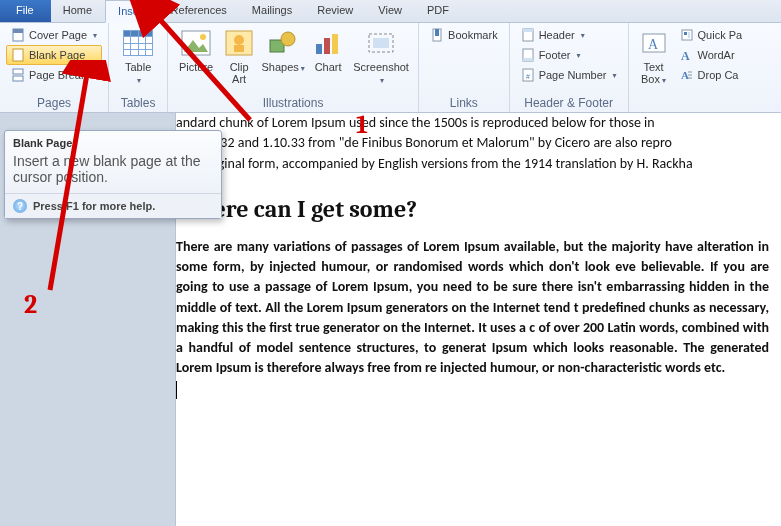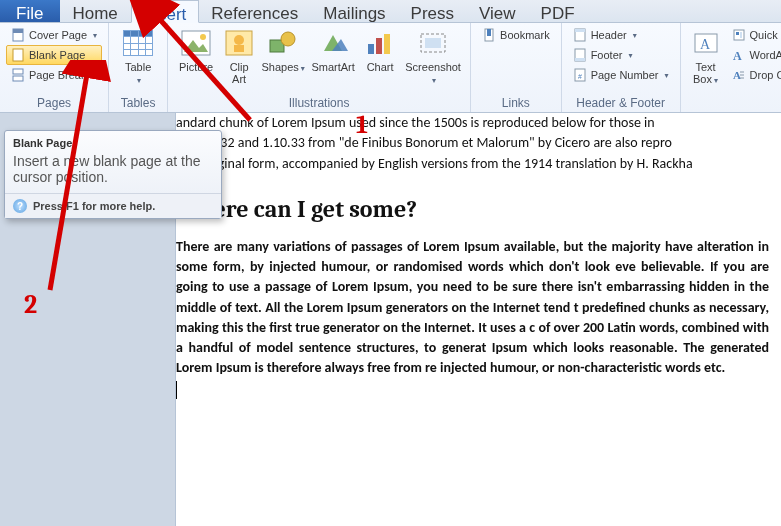--- a/index.html
+++ b/index.html
@@ -13,21 +13,21 @@
   position: relative;
 }
 .tabs {
   display: flex;
   background: linear-gradient(#e8edf5, #dce5f0);
   border-bottom: 1px solid #b6c4d6;
   height: 23px;
 }
 .tab {
   padding: 4px 12px 3px;
-  font-size: 17px;
+  font-size: 11px;
   color: #3b3b3b;
   cursor: pointer;
   border-right: 1px solid transparent;
 }
 .tab.file {
   background: linear-gradient(#3b78c8, #2a5dab);
   color: #fff;
   padding: 4px 16px;
 }
 .tab.active {
@@ -223,21 +223,21 @@
 </style>
 </head>
 <body>
 
 <div class="tabs">
   <div class="tab file">File</div>
   <div class="tab">Home</div>
   <div class="tab active">Insert</div>
   <div class="tab">References</div>
   <div class="tab">Mailings</div>
-  <div class="tab">Press</div>
+  <div class="tab">Review</div>
   <div class="tab">View</div>
   <div class="tab">PDF</div>
 </div>
 
 <div class="ribbon">
 
   <div class="group">
     <div class="group-body">
       <div class="vbtns">
         <div class="sbtn">
@@ -324,29 +324,20 @@
         <div class="lbl"><span>Clip</span><br><span>Art</span></div>
       </div>
       <div class="bigbtn" style="width:46px">
         <div class="big-icon">
           <svg width="30" height="26">
               <rect x="2" y="10" width="14" height="12" fill="#7eb36a" stroke="#4e7a3e"></rect>
               <circle cx="20" cy="9" r="7" fill="#e8c14a" stroke="#b8922a"></circle>
             </svg>
         </div>
         <div class="lbl"><span>Shapes</span><span class="dd-caret">▾</span></div>
-      </div>
-      <div class="bigbtn" style="width:50px">
-        <div class="big-icon">
-          <svg width="30" height="26">
-              <polygon points="6,21 15,5 24,21" fill="#7eb36a"></polygon>
-              <polygon points="14,21 23,9 30,21" fill="#4f81bd" opacity=".85"></polygon>
-            </svg>
-        </div>
-        <div class="lbl">SmartArt</div>
       </div>
       <div class="bigbtn" style="width:40px">
         <div class="big-icon">
           <svg width="28" height="26">
               <rect x="2" y="14" width="6" height="10" fill="#4f81bd"></rect>
               <rect x="10" y="8" width="6" height="16" fill="#c0504d"></rect>
               <rect x="18" y="4" width="6" height="20" fill="#f3c94e"></rect>
             </svg>
         </div>
         <div class="lbl">Chart</div>

